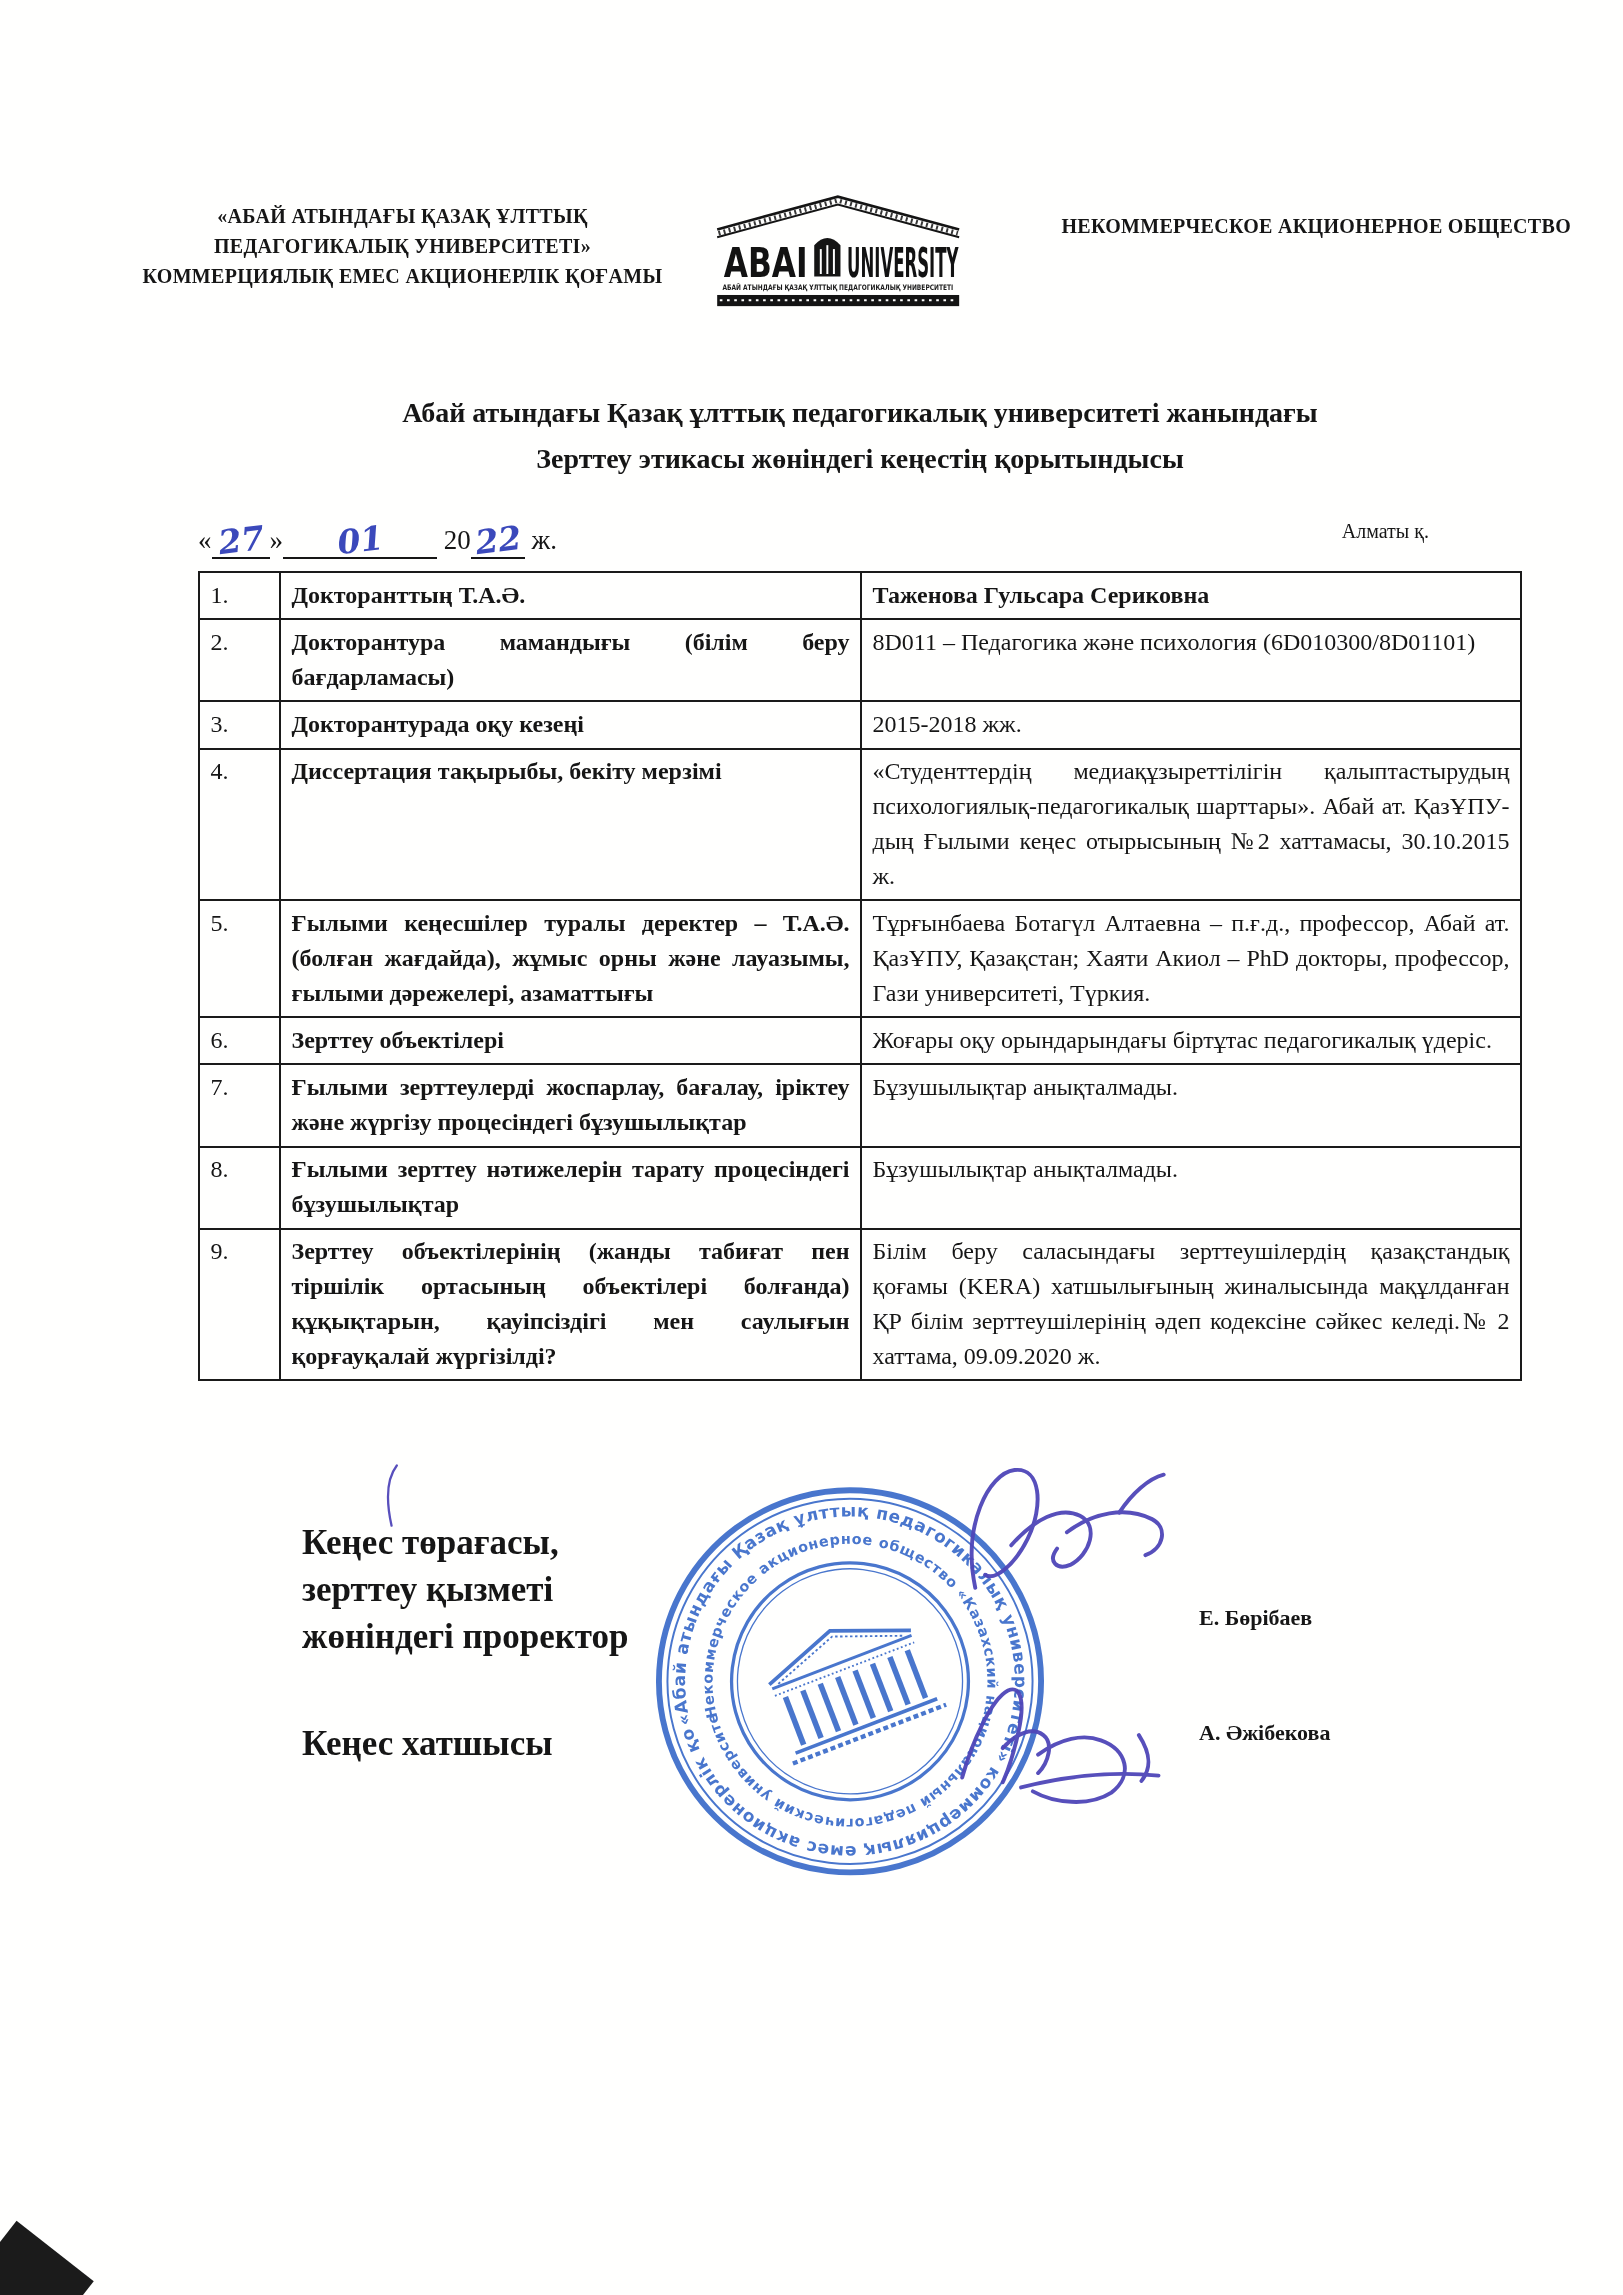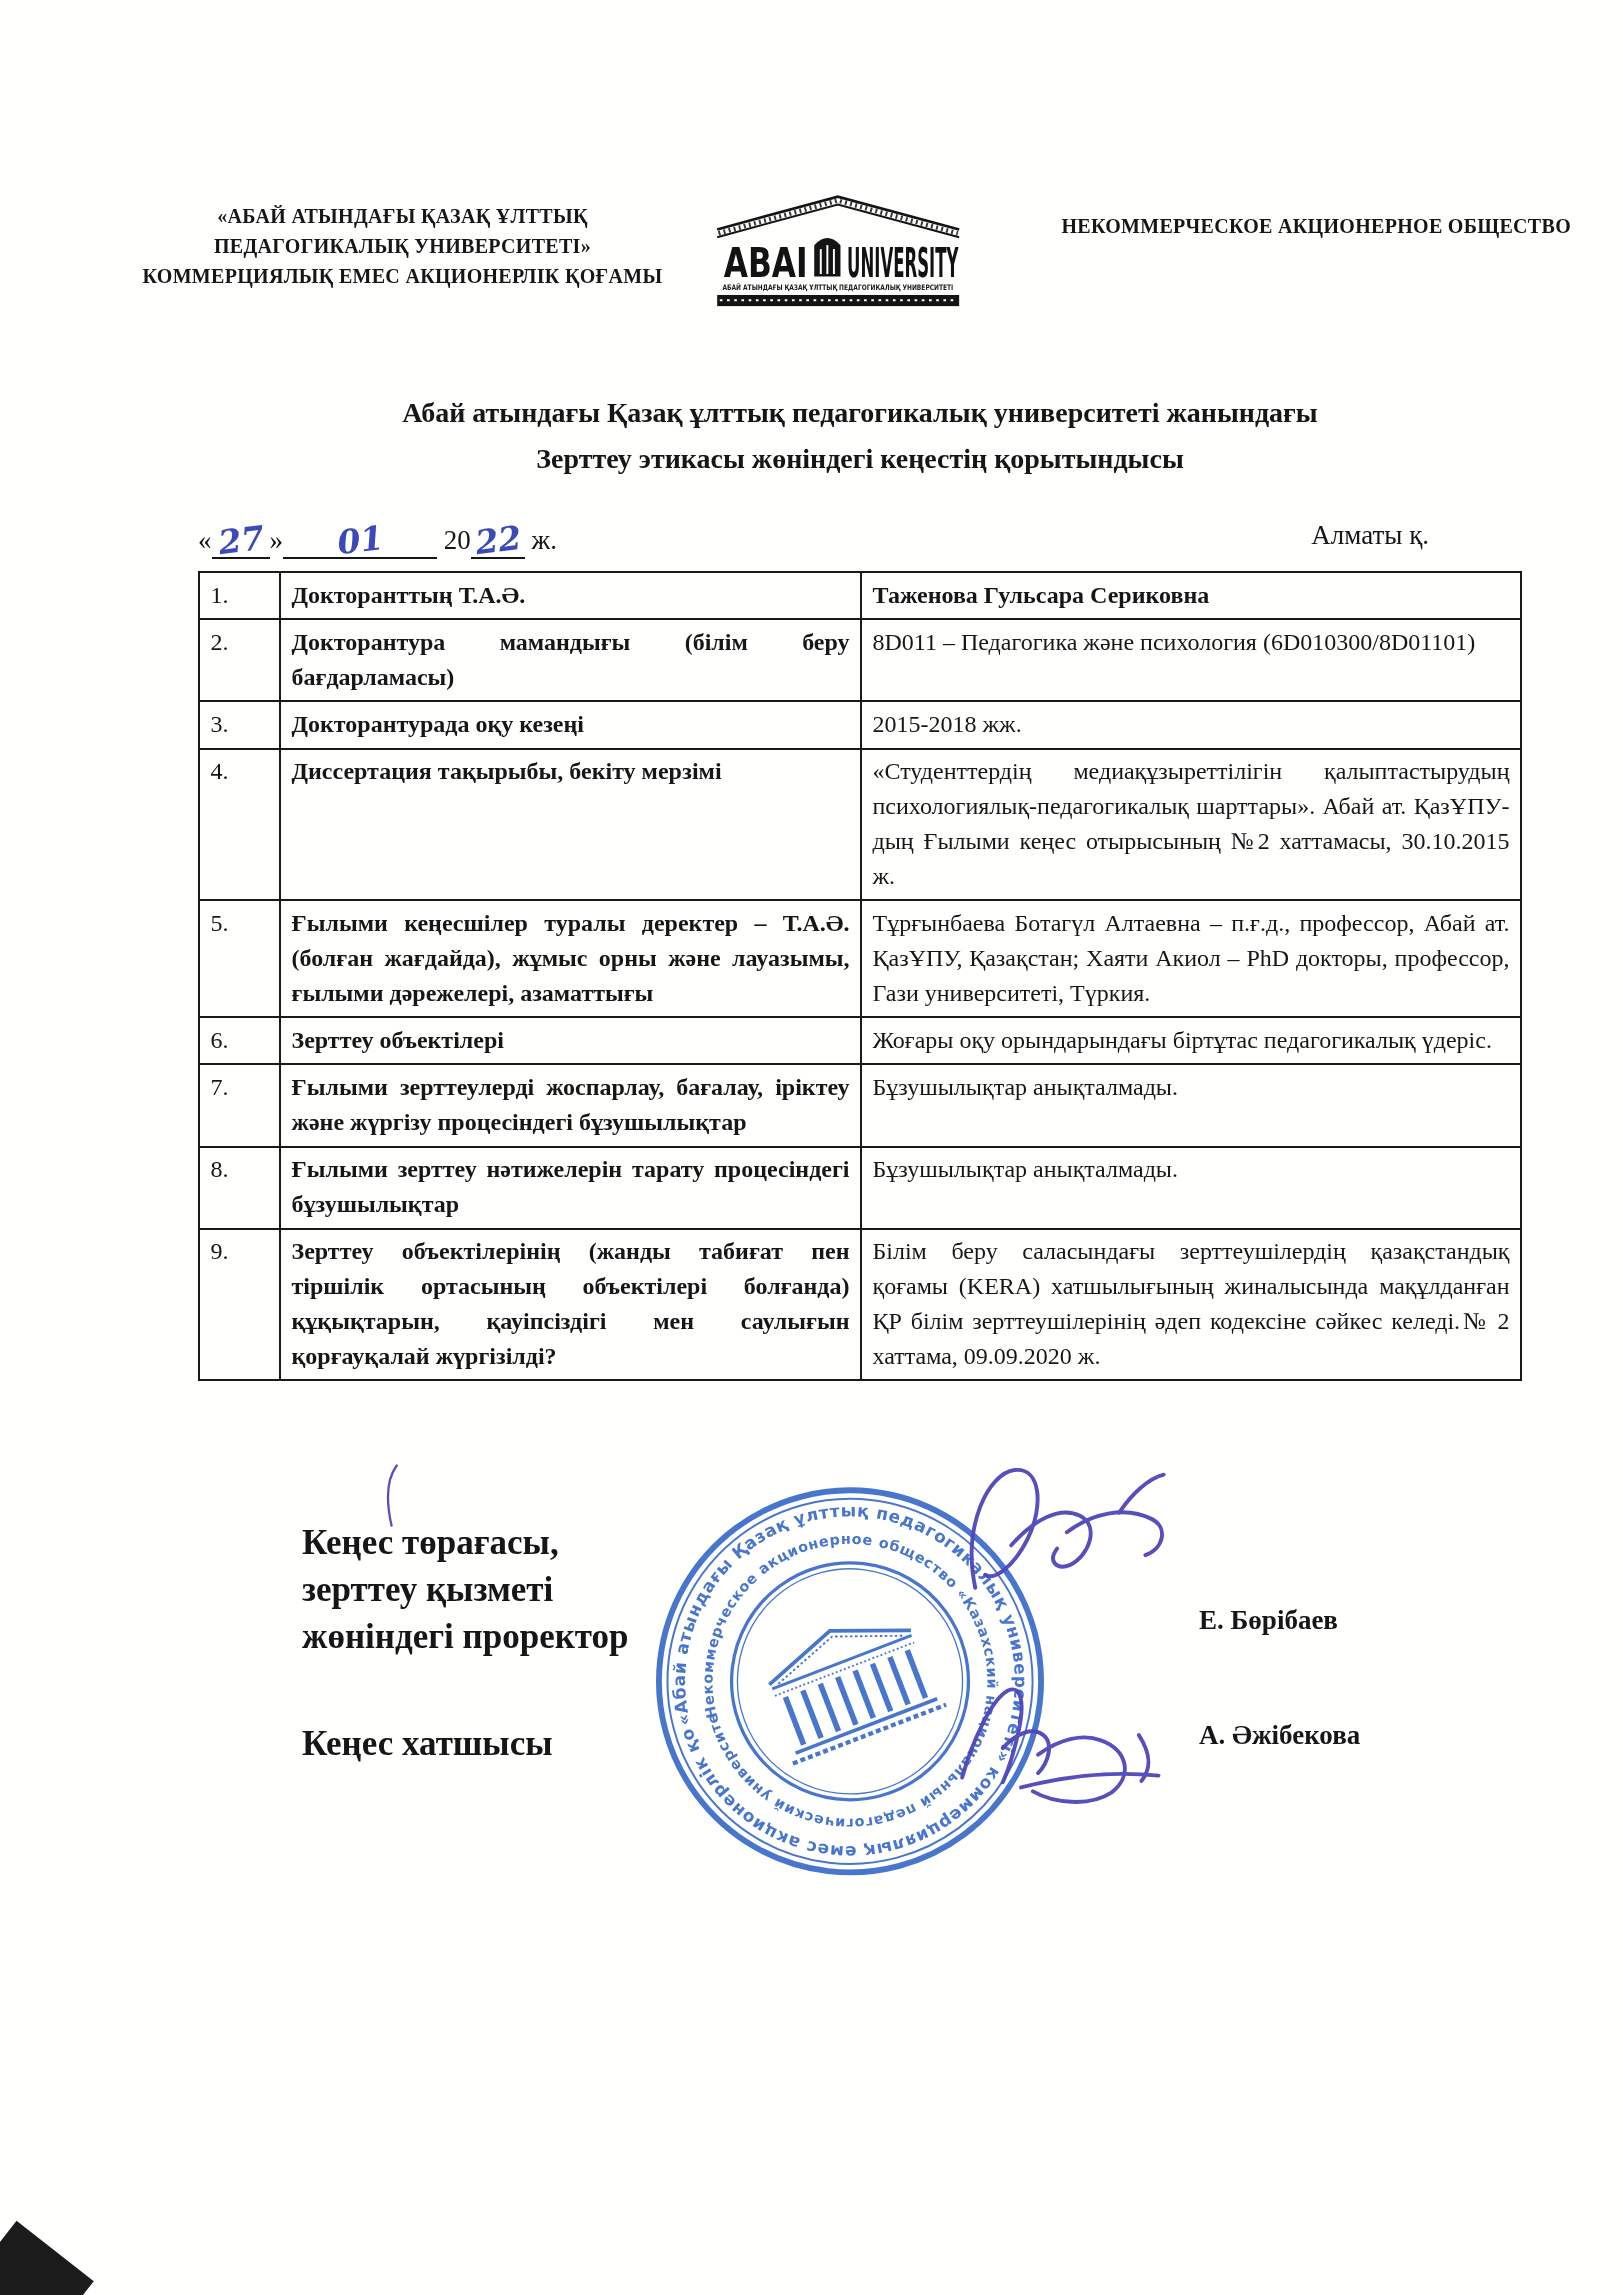--- a/index.html
+++ b/index.html
@@ -17,34 +17,34 @@
   .logo-wrap{position:absolute; left:708px; top:190px; width:261px; height:128px;}
   
   .doc-title{position:absolute; left:198px; top:390px; width:1324px; text-align:center; font-weight:bold; font-size:28px; line-height:46px;}
   
   .date-line{position:absolute; left:198px; top:518px; width:1324px; font-size:27px; white-space:nowrap;}
   .blank{display:inline-block; border-bottom:2.6px solid #161616; text-align:center; vertical-align:baseline;}
   .blank-day{min-width:58px;}
   .blank-month{min-width:154px;}
   .blank-year{min-width:54px;}
   .hand{display:inline-block; font-style:italic; font-weight:bold; color:#3b49bb; font-size:33px; transform:rotate(-7deg) translateY(2.6px); font-family:"DejaVu Serif", serif;}
-  .city{position:absolute; right:194px; top:520px; font-size:27px;}
+  .city{position:absolute; right:194px; top:520px; font-size:20px;}
   
   table.ethics{position:absolute; left:198px; top:571px; width:1324px; border-collapse:collapse; table-layout:fixed;}
   table.ethics td{border:2px solid #1a1a1a; vertical-align:top; padding:4.6px 10.5px 5.9px 10.5px; font-size:24px; line-height:1.45; text-align:justify;}
   table.ethics{border:2.6px solid #1a1a1a;}
   td.c-num{width:58px; text-align:left; padding-left:11.8px;}
   td.c-label{width:558px;font-weight:bold;}
   td.c-value{}
   .bold{font-weight:bold;}
   
   .sig-title{position:absolute; left:302px; font-weight:bold; font-size:35px; line-height:47px; white-space:pre-line;}
   .sig-title-chair{top:1519px;}
   .sig-title-sec{top:1720px;}
-  .sig-name{position:absolute; left:1199px; font-weight:bold; font-size:27px;}
+  .sig-name{position:absolute; left:1199px; font-weight:bold; font-size:22px;}
   .sig-name-chair{top:1605px;}
   .sig-name-sec{top:1720px;}
   .stamp-wrap{position:absolute; left:621px; top:1485px; width:458px; height:445px;}
   .sig-ink-wrap{position:absolute; left:262px; top:1460px; width:1047px; height:380px;}
   
   .corner-artifact{position:absolute; left:-19.6px; top:2242px; width:98px; height:85px; background:#1b1b1b; transform:rotate(38deg);}
 </style>
 </head>
 <body>
 

